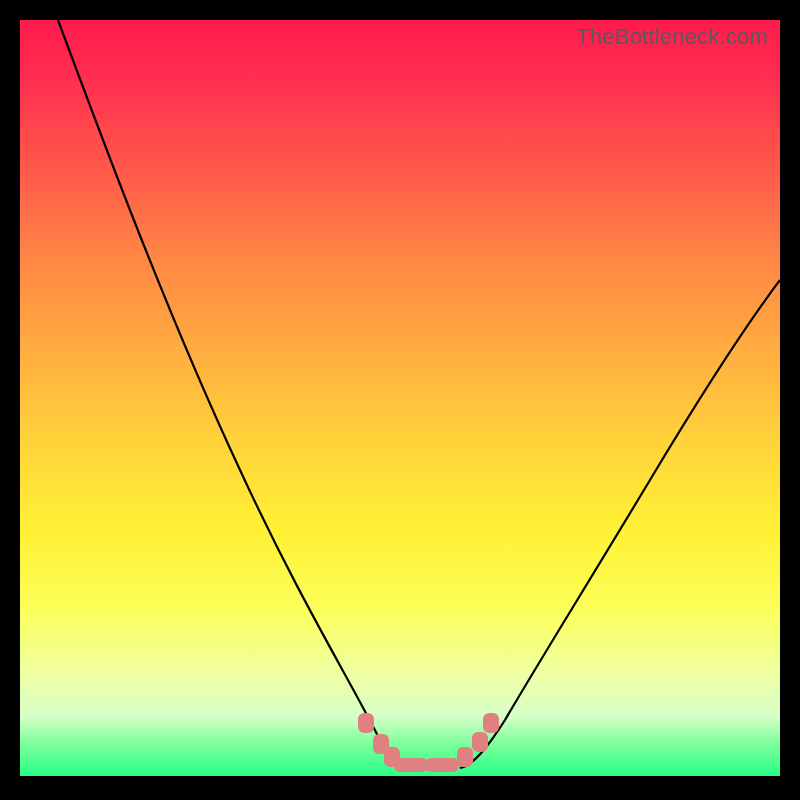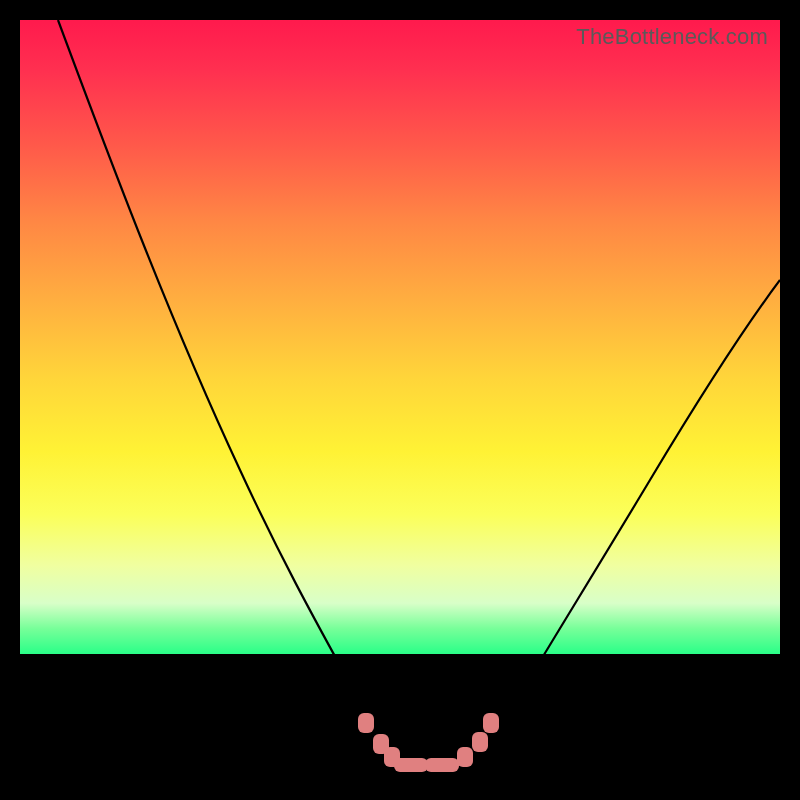--- a/index.html
+++ b/index.html
@@ -9,21 +9,21 @@
     height: 800px;
     background: #000;
     overflow: hidden;
     font-family: Arial, Helvetica, sans-serif;
   }
   .frame {
     position: absolute;
     left: 20px;
     top: 20px;
     width: 760px;
-    height: 634px;
+    height: 756px;
     background: linear-gradient(to bottom,
       #ff1a4d 0%,
       #ff3050 8%,
       #ff5a4a 20%,
       #ff8844 32%,
       #ffae40 44%,
       #ffd43a 56%,
       #fff235 68%,
       #fbff5a 78%,
       #f0ffa0 86%,

